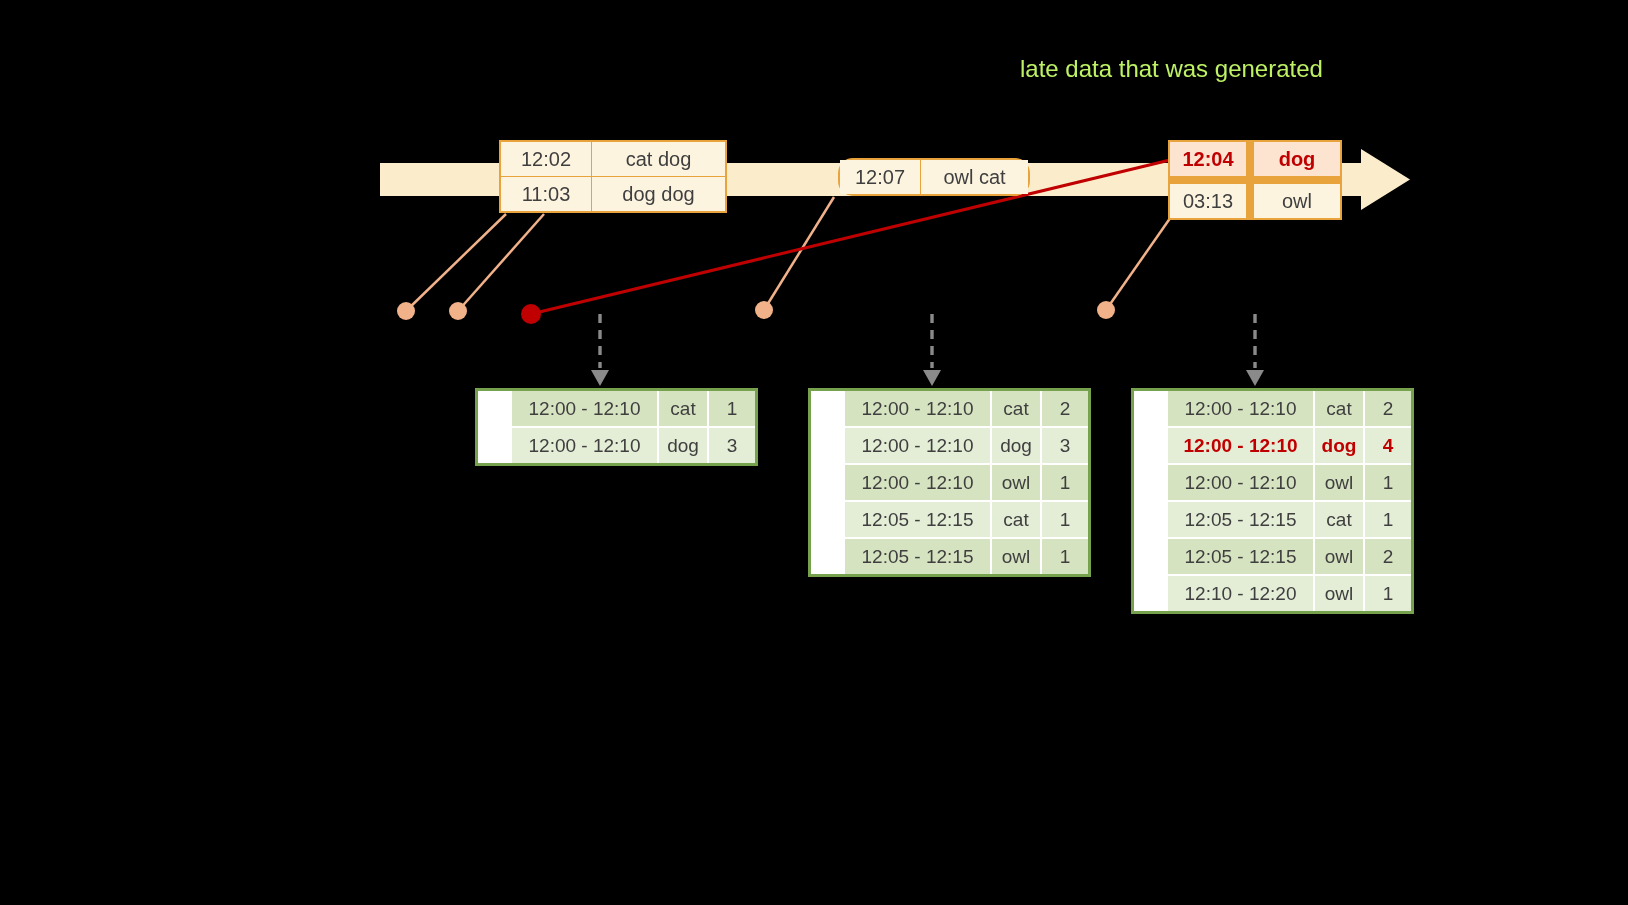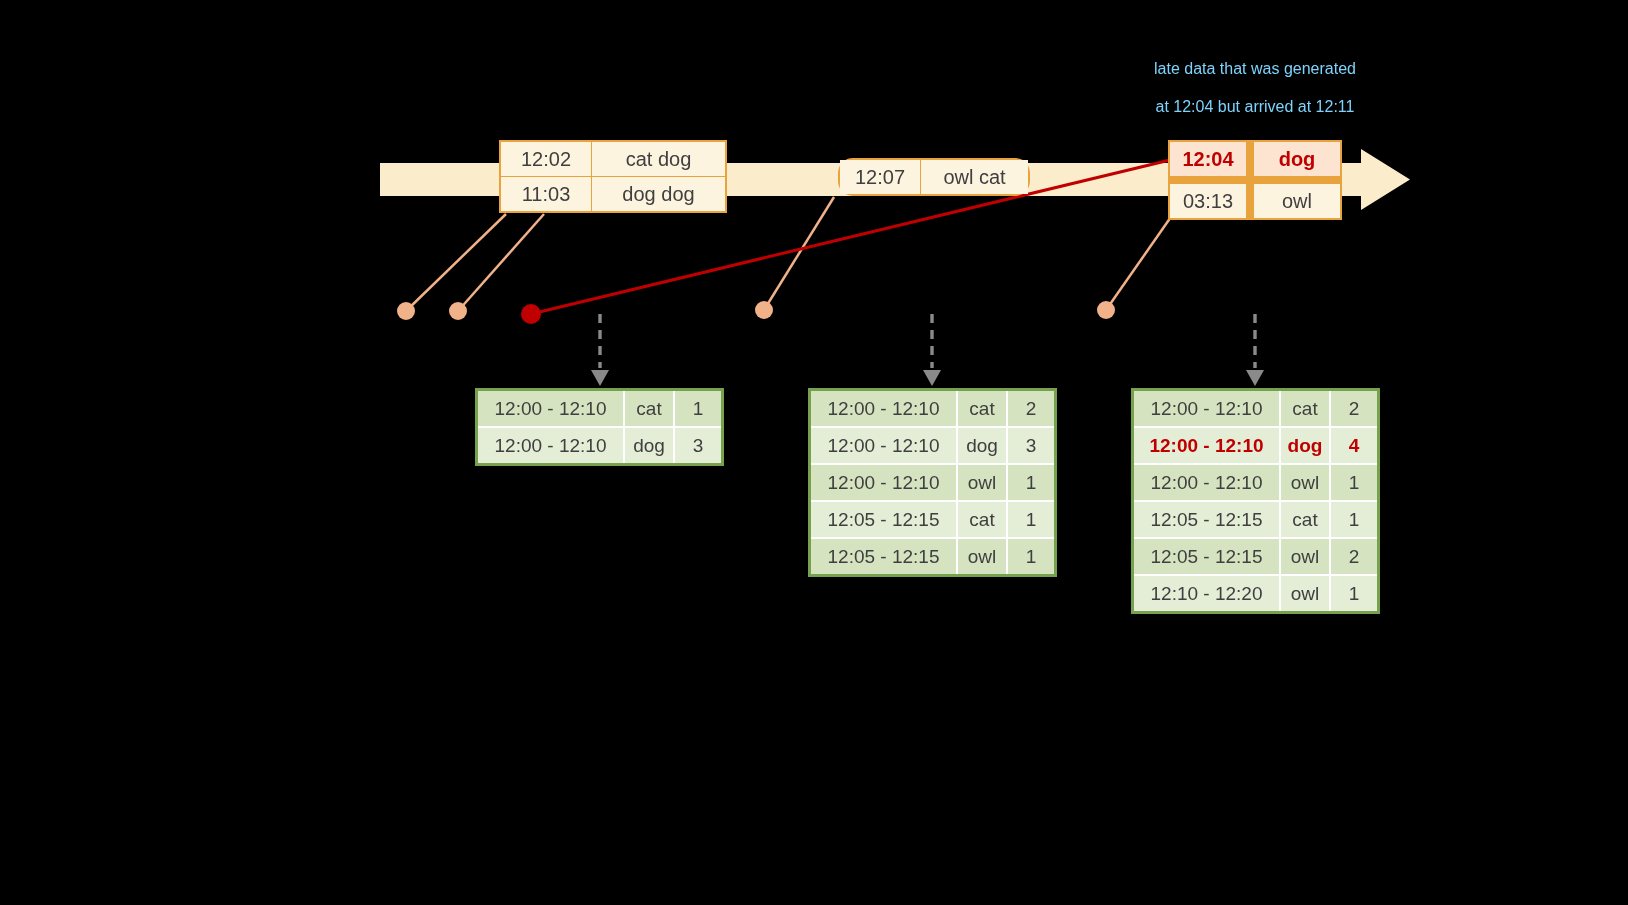--- a/index.html
+++ b/index.html
@@ -11,24 +11,23 @@
     width: 1628px;
     height: 905px;
     background: #000;
     overflow: hidden;
   }
   .layer { position: absolute; left: 0; top: 0; }
 
   
   .note {
     position: absolute;
-    color: #7dd3fc;
-    font-size: 16px;
+    color: #bef264;
+    font-size: 24px;
     line-height: 38px;
-    text-align: center;
     font-weight: 400;
   }
 
   
   .event-box {
     position: absolute;
     display: grid;
     gap: 1px;
     background: #e9a33c;       
     border: 2px solid #e9a33c;
@@ -49,20 +48,21 @@
   }
 
   
   .rtable {
     position: absolute;
     display: grid;
     grid-template-columns: 145px 48px 46px;
     gap: 2px;
     background: #ffffff;        
     border: 3px solid #76a24e;
+    padding-left: 34px;
   }
   .rcell {
     height: 35px;
     line-height: 35px;
     text-align: center;
     font-size: 19px;
     color: #3f3f3f;
     white-space: nowrap;
   }
   .rowA { background: #d6e3c0; }
@@ -104,21 +104,20 @@
       <path d="M932 386 l-9 -16 h18 z" fill="#8a8a8a"></path>
     </g>
     <g>
       <line x1="1255" y1="314" x2="1255" y2="368" stroke="#8a8a8a" stroke-width="3.4" stroke-dasharray="9 7"></line>
       <path d="M1255 386 l-9 -16 h18 z" fill="#8a8a8a"></path>
     </g>
   </svg>
 
   <div class="note" style="left:1020px; top:50px; width:470px;">
     <div>late data that was generated</div>
-    <div>at 12:04 but arrived at 12:11</div>
   </div>
 
   <div class="event-box" style="left:499px; top:140px; width:228px; grid-template-columns:90px 1fr;">
     <div class="ecell">12:02</div>
     <div class="ecell">cat dog</div>
     <div class="ecell">11:03</div>
     <div class="ecell">dog dog</div>
   </div>
 
   <div class="event-box" style="left:838px; top:158px; width:192px; grid-template-columns:80px 1fr;border-radius:15px;">

